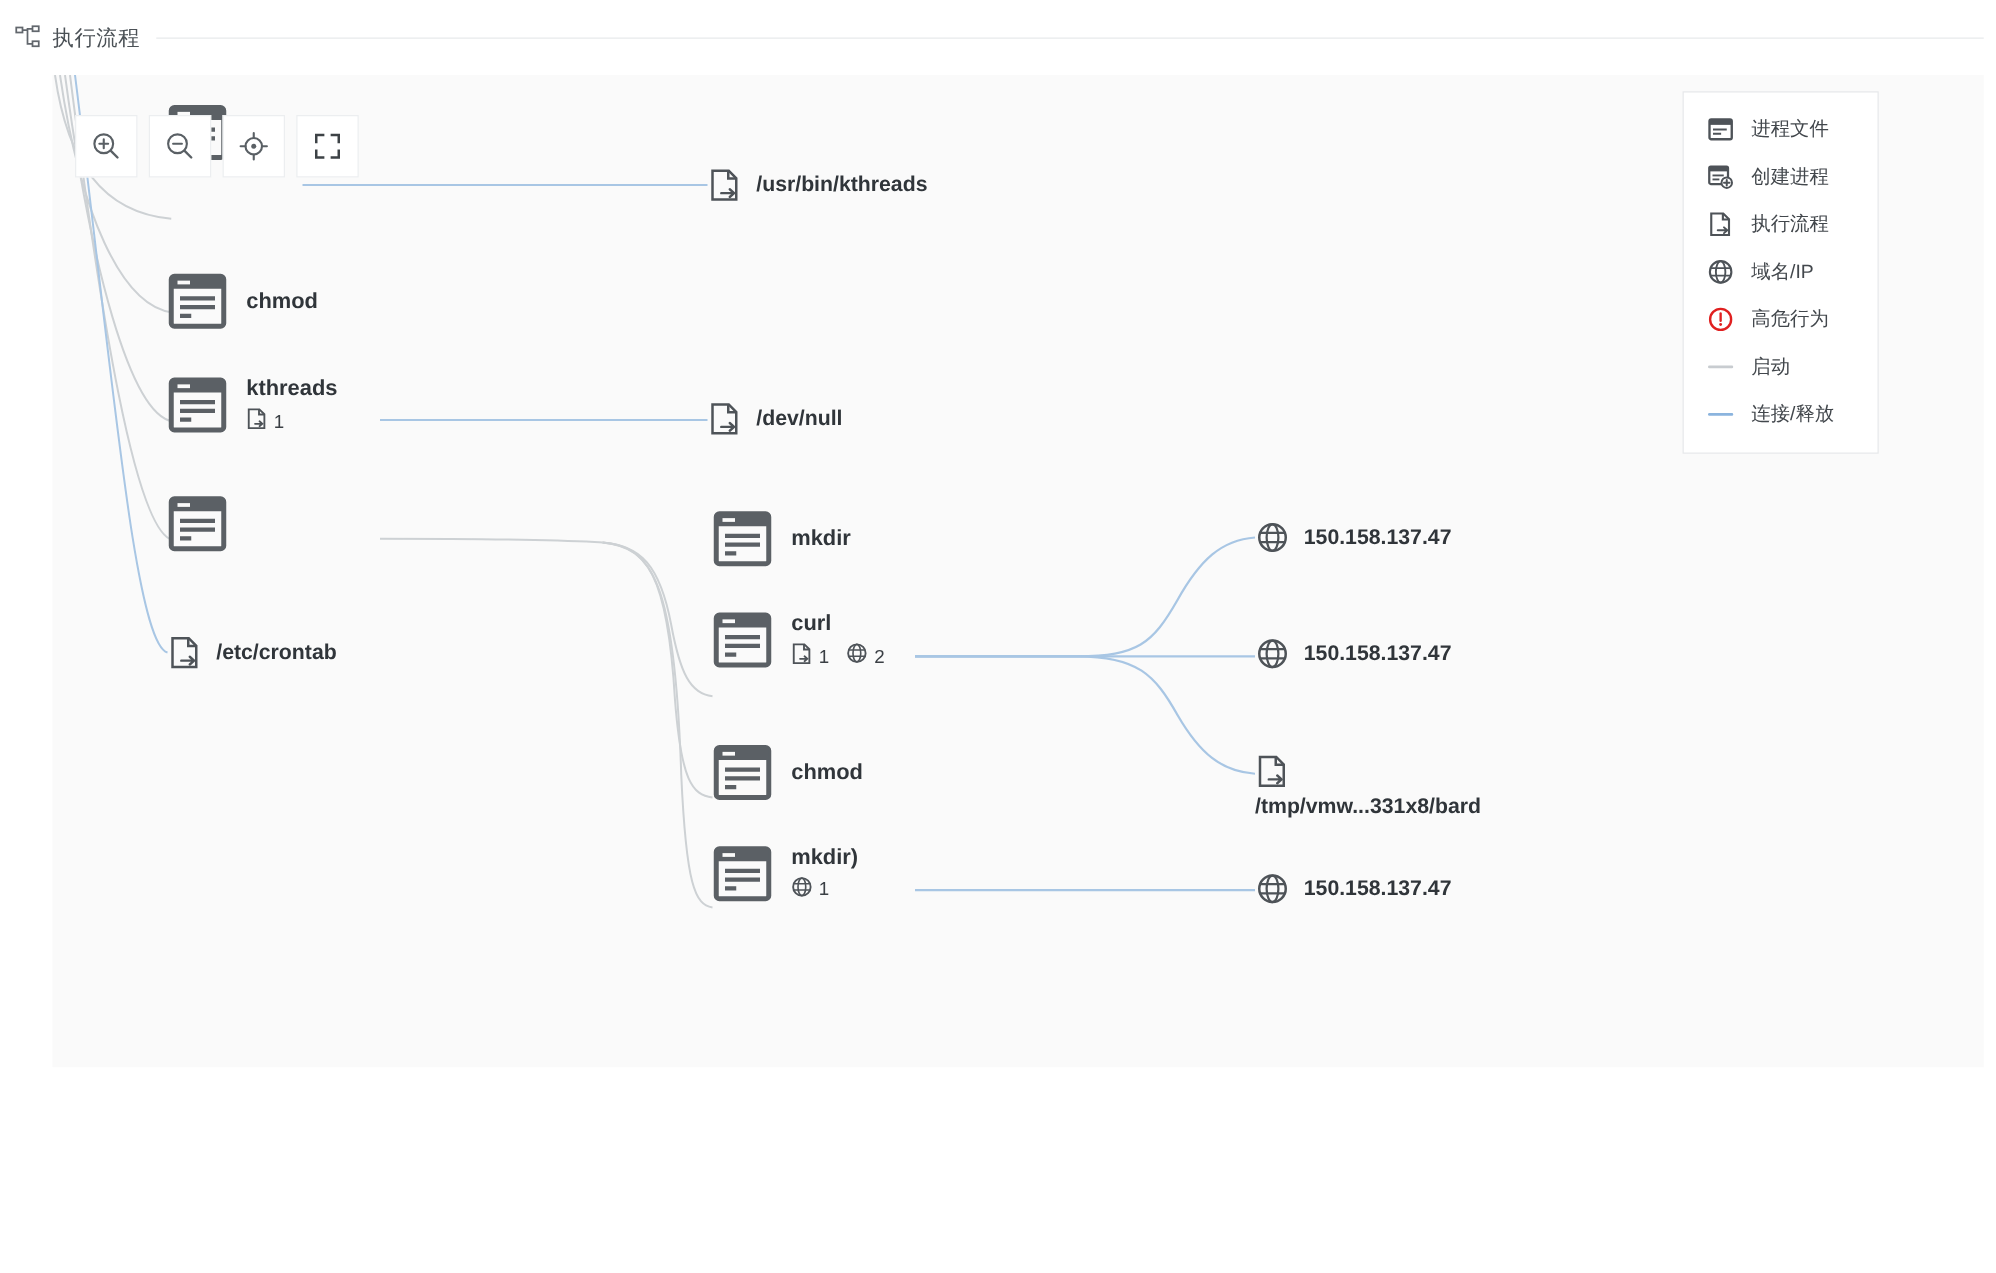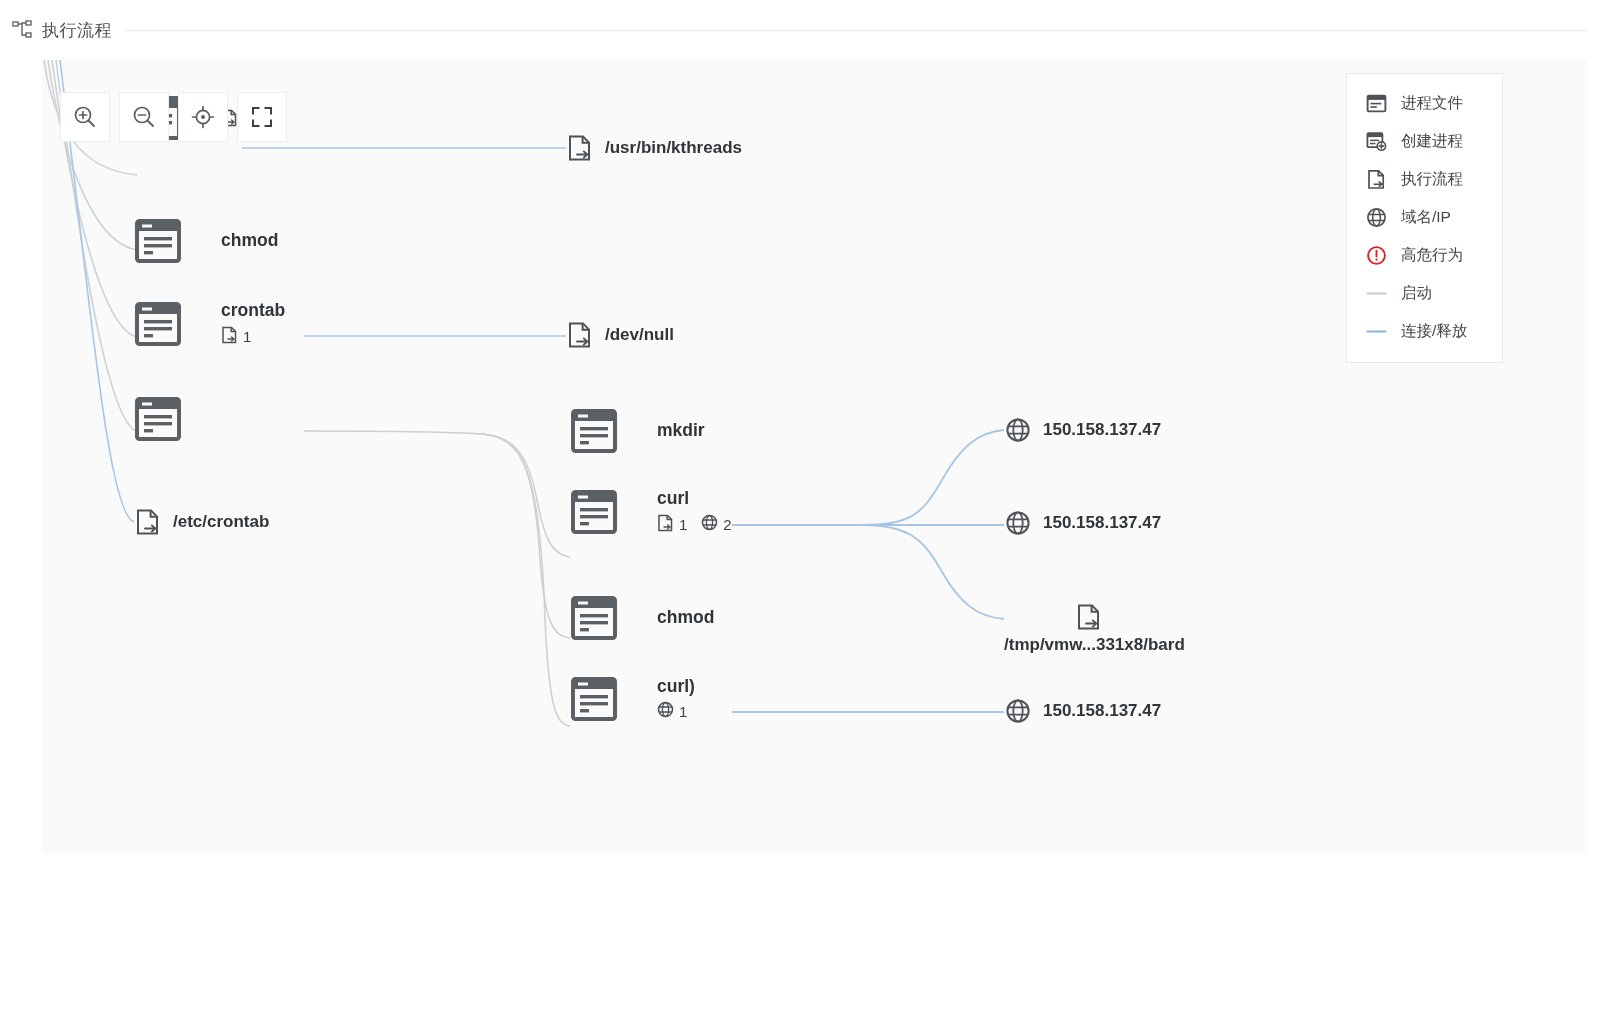--- a/index.html
+++ b/index.html
@@ -88,21 +88,21 @@
     cursor: pointer;
     box-sizing: border-box;
   }
   .tool-btn:last-child { margin-right: 0; }
   .tool-btn svg { display: block; }
 
   
   .node {
     position: absolute;
     display: flex;
-    align-items: center;
+    align-items: flex-start;
     z-index: 20;
     cursor: pointer;
   }
   .node-glyph {
     flex: 0 0 auto;
     display: flex;
     align-items: center;
     justify-content: center;
   }
   .node-body {
@@ -130,21 +130,21 @@
   .badge:last-child { margin-right: 0; }
   .badge-count {
     font-size: 15px;
     color: #3a3f44;
     margin-left: 5px;
     line-height: 1;
   }
 
   
   .node.proc .node-glyph { width: 48px; height: 48px; margin-right: 15px; }
-  .node.proc .node-body { min-height: 48px; margin-left: 24px; }
+  .node.proc .node-body { min-height: 48px; }
   
   .node.leaf .node-glyph { width: 28px; height: 28px; margin-right: 11px; }
   .node.leaf .node-body { min-height: 28px; }
   .node.leaf .node-label { font-size: 17px; }
 
   
   .node.clipped {
     overflow: hidden;
   }
 
@@ -309,21 +309,21 @@
         <svg width="48" height="48" viewBox="0 0 48 48">
           <rect x="3" y="4" width="42" height="40" rx="2.5" fill="none" stroke="#5b6065" stroke-width="4"></rect>
           <rect x="3" y="4" width="42" height="10" fill="#5b6065"></rect>
           <rect x="8" y="7.5" width="10" height="3" fill="#fafafa"></rect>
           <rect x="10" y="20" width="28" height="3.4" fill="#5b6065"></rect>
           <rect x="10" y="27" width="28" height="3.4" fill="#5b6065"></rect>
           <rect x="10" y="34" width="9" height="3.4" fill="#5b6065"></rect>
         </svg>
       </span>
       <span class="node-body">
-        <span class="node-label">crontab</span>
+        <span class="node-label">kthreads</span>
         <span class="node-badges">
           <span class="badge">
             <span>
               <svg width="17" height="18" viewBox="0 0 17 18">
                 <path d="M2 1.5 H10.5 L14.5 5.4 V16.5 H2 Z" fill="none" stroke="#4e5358" stroke-width="1.5"></path>
                 <path d="M10.2 1.8 V5.6 H14.2" fill="none" stroke="#4e5358" stroke-width="1.5"></path>
                 <path d="M7 13 H12.6 M10.6 11 L12.9 13 L10.6 15" fill="none" stroke="#4e5358" stroke-width="1.4" stroke-linecap="round"></path>
               </svg>
             </span>
             <span class="badge-count">1</span>
@@ -459,21 +459,21 @@
         <svg width="48" height="48" viewBox="0 0 48 48">
           <rect x="3" y="4" width="42" height="40" rx="2.5" fill="none" stroke="#5b6065" stroke-width="4"></rect>
           <rect x="3" y="4" width="42" height="10" fill="#5b6065"></rect>
           <rect x="8" y="7.5" width="10" height="3" fill="#fafafa"></rect>
           <rect x="10" y="20" width="28" height="3.4" fill="#5b6065"></rect>
           <rect x="10" y="27" width="28" height="3.4" fill="#5b6065"></rect>
           <rect x="10" y="34" width="9" height="3.4" fill="#5b6065"></rect>
         </svg>
       </span>
       <span class="node-body">
-        <span class="node-label">curl)</span>
+        <span class="node-label">mkdir)</span>
         <span class="node-badges">
           <span class="badge">
             <span>
               <svg width="17" height="17" viewBox="0 0 17 17">
                 <circle cx="8.5" cy="8.5" r="7" fill="none" stroke="#4e5358" stroke-width="1.5"></circle>
                 <ellipse cx="8.5" cy="8.5" rx="3.1" ry="7" fill="none" stroke="#4e5358" stroke-width="1.3"></ellipse>
                 <path d="M1.8 6 H15.2 M1.8 11 H15.2" stroke="#4e5358" stroke-width="1.3"></path>
               </svg>
             </span>
             <span class="badge-count">1</span>

